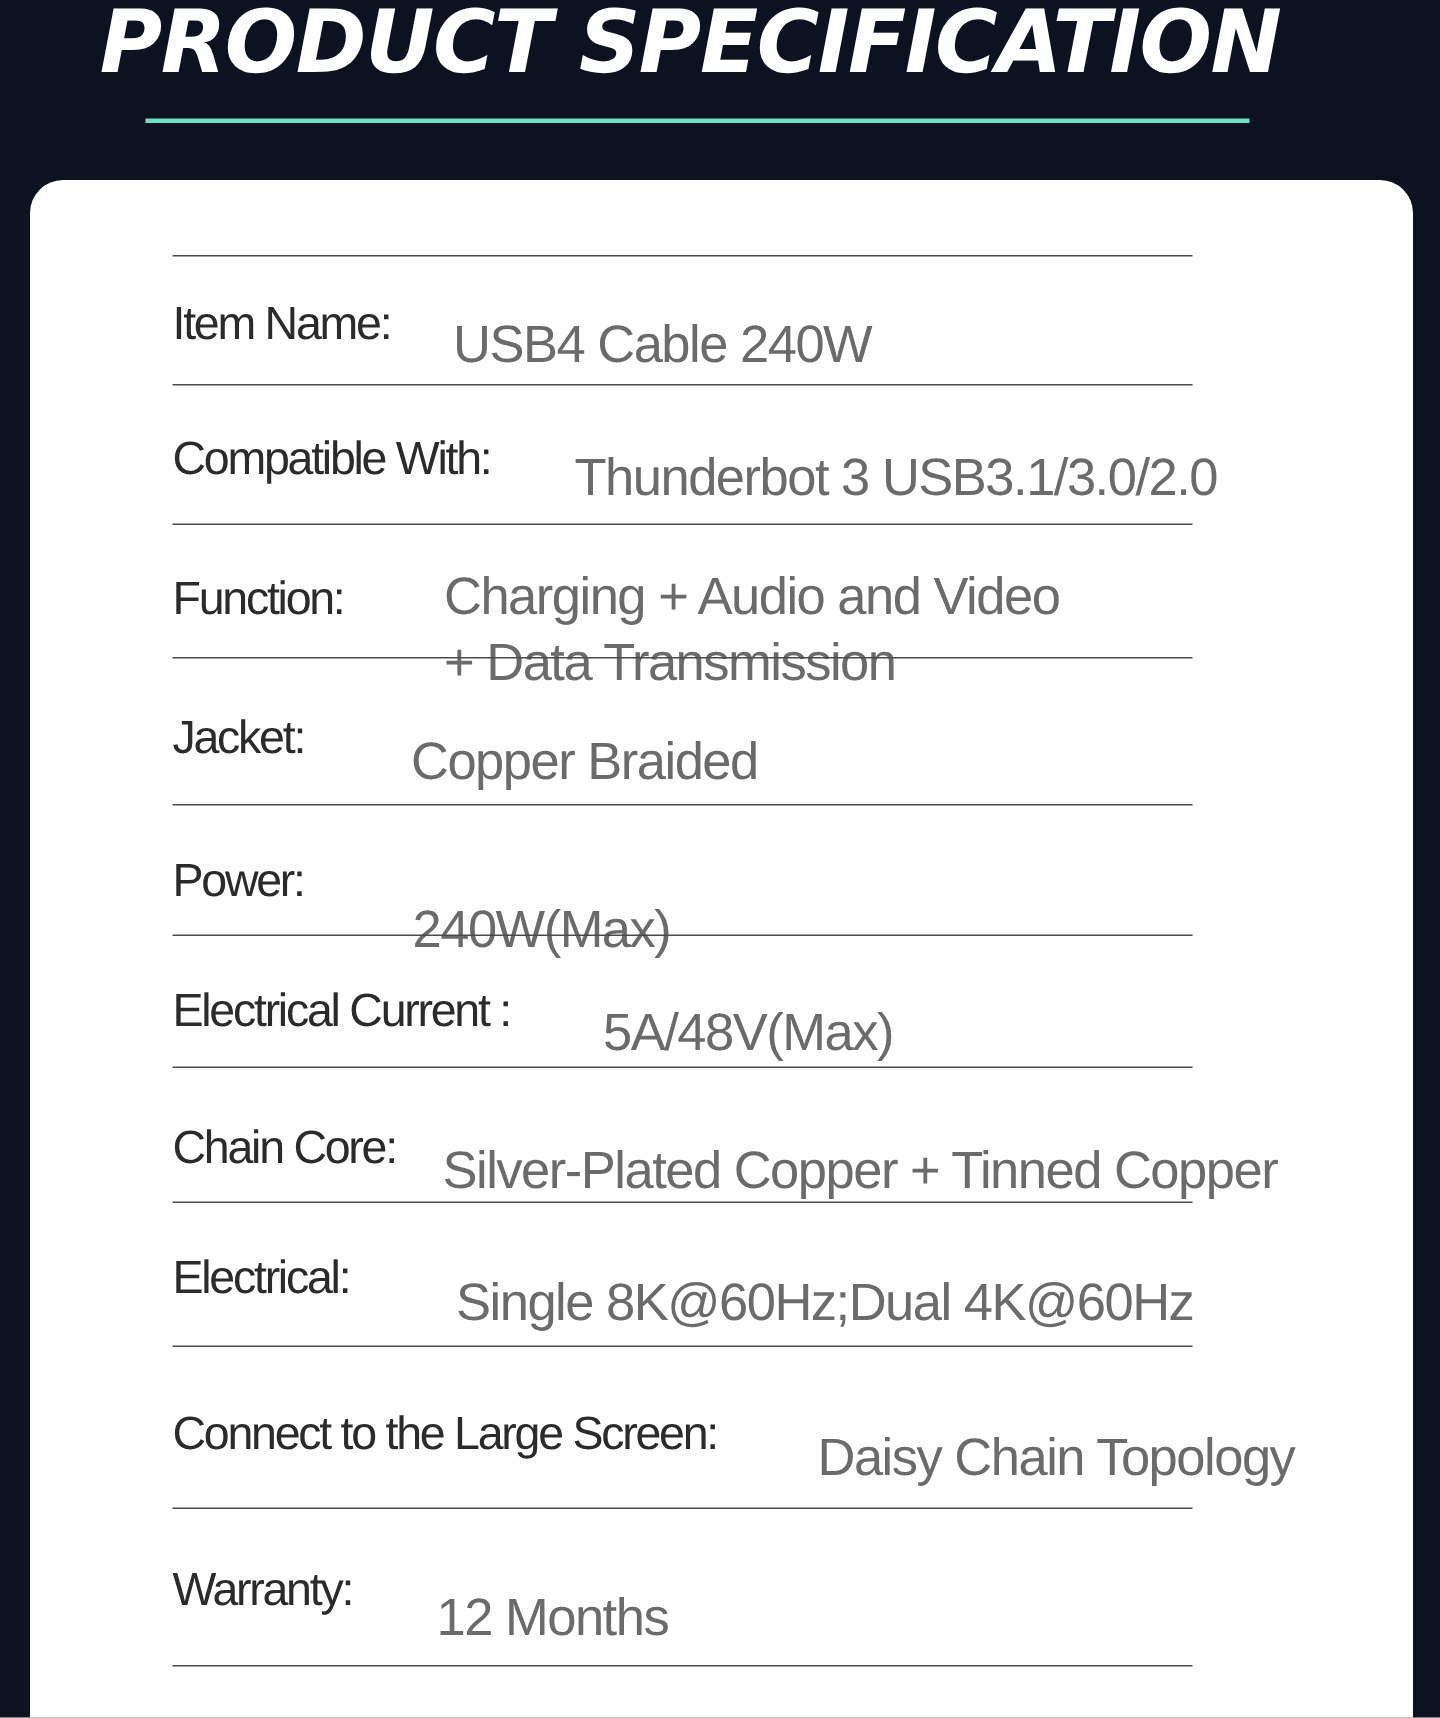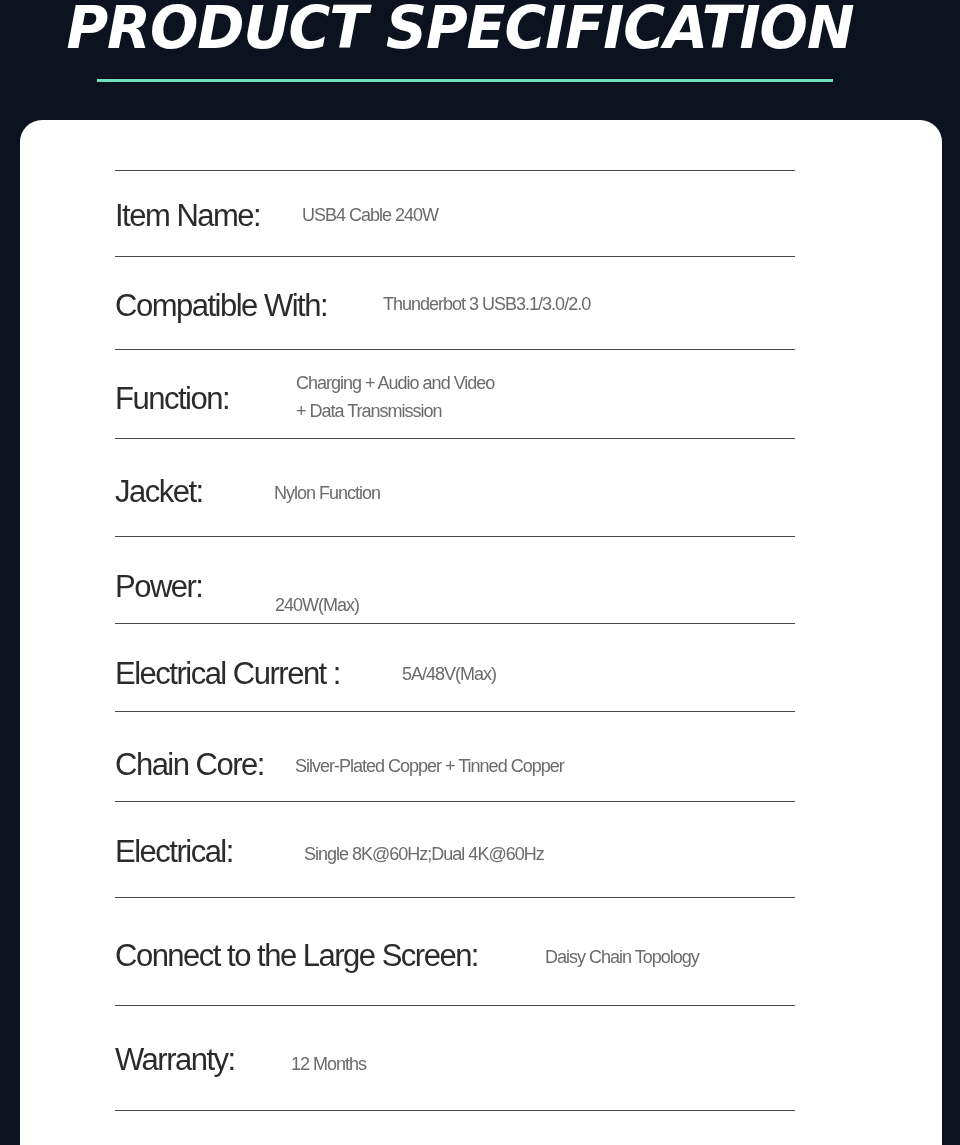--- a/index.html
+++ b/index.html
@@ -31,22 +31,23 @@
       position: absolute; left: 115px; width: 680px; height: 1px;
       background: #4a4a4a;
     }
     .row { position: absolute; left: 115px; }
     .label {
       position: absolute; left: 0; white-space: nowrap;
       font-size: 31px; color: #2b2b2b; letter-spacing: -1.5px;
     }
     .value {
       position: absolute; white-space: nowrap;
-      font-size: 18px; color: #6b6b6b; letter-spacing: -1px;
+      font-size: 35px; color: #6b6b6b; letter-spacing: -1px;
       line-height: 29px;
+      margin-top: 14px;
     }
   </style>
 </head>
 <body>
 
 <div class="title">PRODUCT SPECIFICATION</div>
 <div class="accent-line"></div>
 
 <div class="card"></div>
 
@@ -60,27 +61,27 @@
 
 <div class="row" style="top:288px">
   <span class="label">Compatible With:</span>
   <span class="value" style="left:268px; top:2px">Thunderbot 3 USB3.1/3.0/2.0</span>
 </div>
 <div class="rule" style="top:349px"></div>
 
 <div class="row" style="top:381px">
   <span class="label">Function:</span>
   <span class="value" style="left:181px; top:-12px">Charging + Audio and Video</span>
-  <span class="value" style="left:181px; top:16px">+ Data Transmission</span>
+  <span class="value" style="left:181px; top:32px">+ Data Transmission</span>
 </div>
 <div class="rule" style="top:438px"></div>
 
 <div class="row" style="top:474px">
   <span class="label">Jacket:</span>
-  <span class="value" style="left:159px; top:5px">Nylon Function</span>
+  <span class="value" style="left:159px; top:5px">Copper Braided</span>
 </div>
 <div class="rule" style="top:536px"></div>
 
 <div class="row" style="top:569px">
   <span class="label">Power:</span>
   <span class="value" style="left:160px; top:22px">240W(Max)</span>
 </div>
 <div class="rule" style="top:623px"></div>
 
 <div class="row" style="top:656px">

